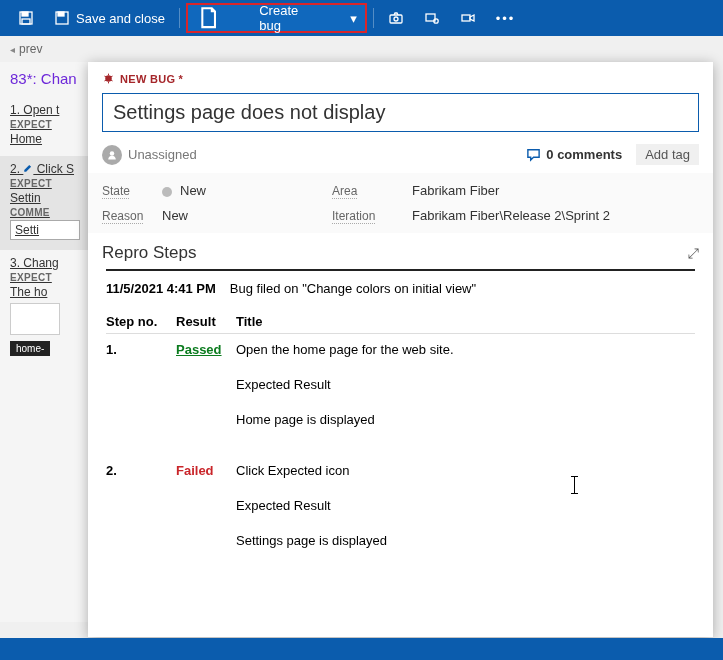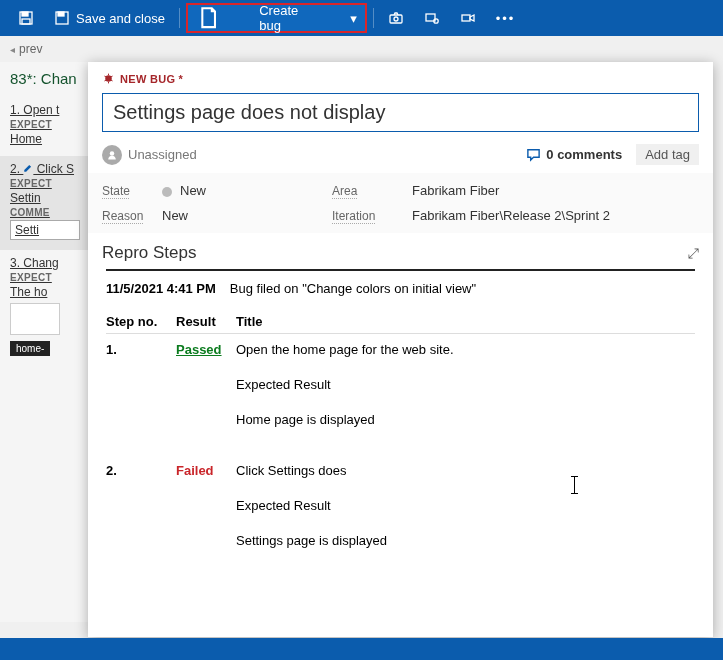--- a/index.html
+++ b/index.html
@@ -9,21 +9,21 @@
     .tb-btn { display: flex; align-items: center; padding: 0 10px; height: 100%; cursor: pointer; }
     .tb-btn svg { width: 16px; height: 16px; }
     .tb-sep { width: 1px; height: 20px; background: rgba(255,255,255,0.3); margin: 0 4px; }
     .tb-create { border: 2px solid #d9252a; background: #1068bd; padding: 0 8px; display: flex; align-items: center; height: 30px; margin: 0 2px; gap: 32px; }
     .tb-create .chev { margin-left: 20px; }
     
     .breadcrumb { background: #f0f0f0; height: 26px; padding: 0 10px; display: flex; align-items: center; font-size: 12px; color: #666; }
     .breadcrumb .chev { font-size: 10px; margin-right: 4px; color: #888; }
     
     .left-panel { position: absolute; left: 0; top: 62px; width: 90px; height: 560px; background: #f5f5f5; padding: 8px 10px; font-size: 12px; color: #333; overflow: hidden; }
-    .left-panel .case-title { font-size: 15px; color: #14532d; margin-bottom: 10px; white-space: nowrap; }
+    .left-panel .case-title { font-size: 15px; color: #6d28d9; margin-bottom: 10px; white-space: nowrap; }
     .step-blk { padding: 4px 0 8px; text-decoration: underline; }
     .step-blk.active { background: #e4e4e4; margin: 0 -10px; padding: 4px 10px 8px; }
     .step-blk .ln { white-space: nowrap; margin: 2px 0; }
     .step-blk .lbl { font-size: 10px; color: #666; font-weight: 600; letter-spacing: 0.3px; }
     .thumb { width: 50px; height: 32px; background: #fff; border: 1px solid #ccc; margin-top: 4px; }
     .badge-dark { background: #222; color: white; font-size: 10px; padding: 2px 6px; display: inline-block; margin-top: 6px; }
     
     .bug-panel { position: absolute; left: 88px; top: 62px; width: 625px; height: 575px; background: white; box-shadow: 0 2px 12px rgba(0,0,0,0.3); }
     .bp-header { padding: 10px 14px 0; }
     .bp-newbug { color: #a5262a; font-size: 11px; font-weight: 600; letter-spacing: 0.3px; display: flex; align-items: center; }
@@ -207,21 +207,21 @@
     <td class="step-body">
               <div>Open the home page for the web site.</div>
               <div>Expected Result</div>
               <div>Home page is displayed</div>
             </td>
           </tr>
           <tr>
             <td class="step-no">2.</td>
     <td class="res res-fail">Failed</td>
     <td class="step-body">
-              <div>Click Settings does</div>
+              <div>Click Expected icon</div>
               <div>Expected Result</div>
               <div>Settings page is displayed</div>
             </td>
           </tr>
         </tbody>
     </table>
   </div>
 </div>
 
 <div class="bottom-bar"></div>

